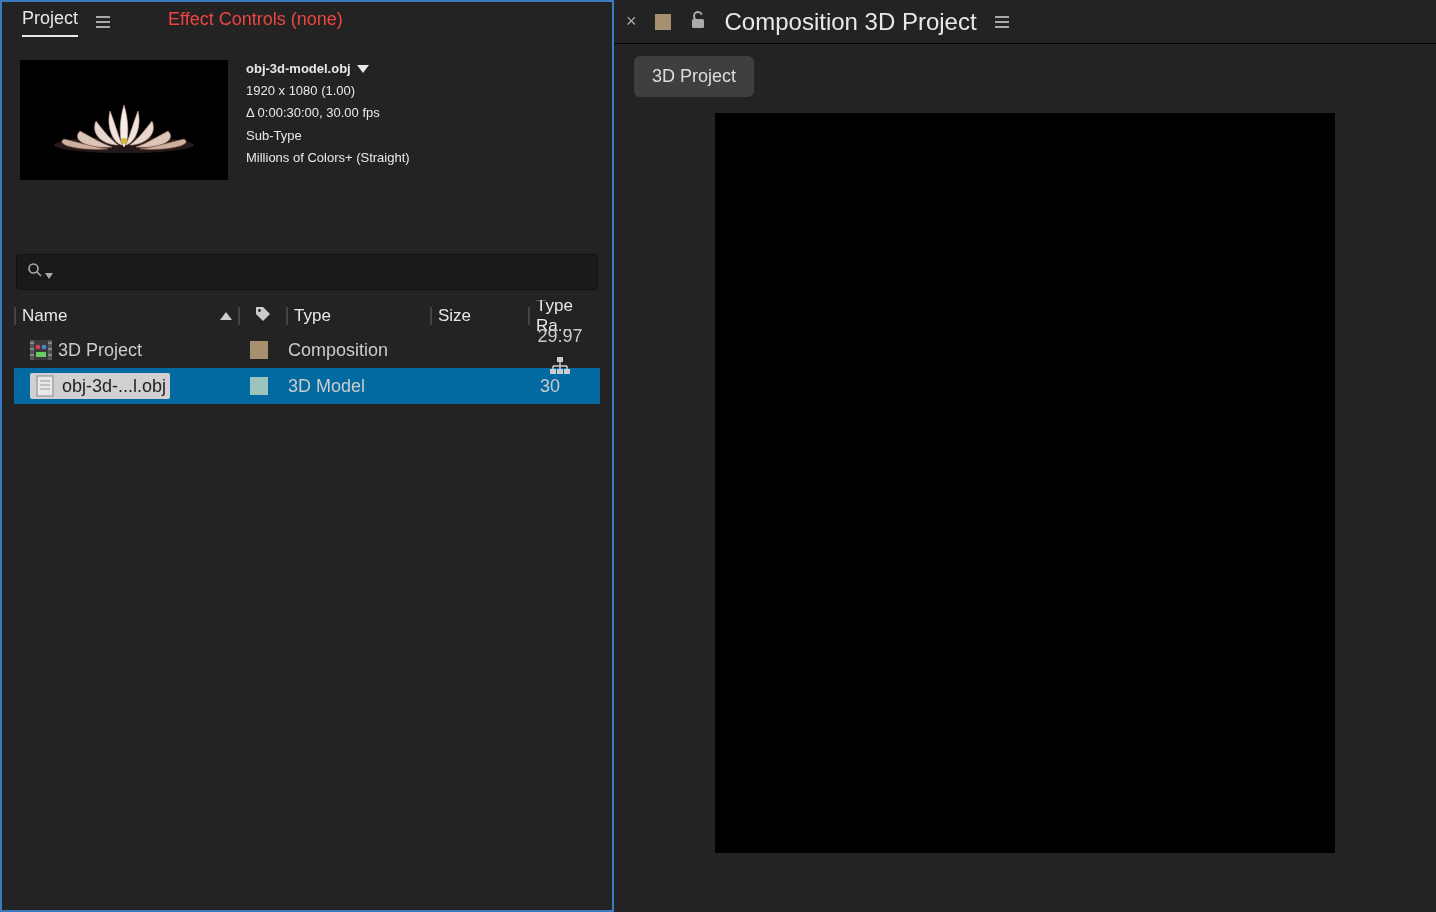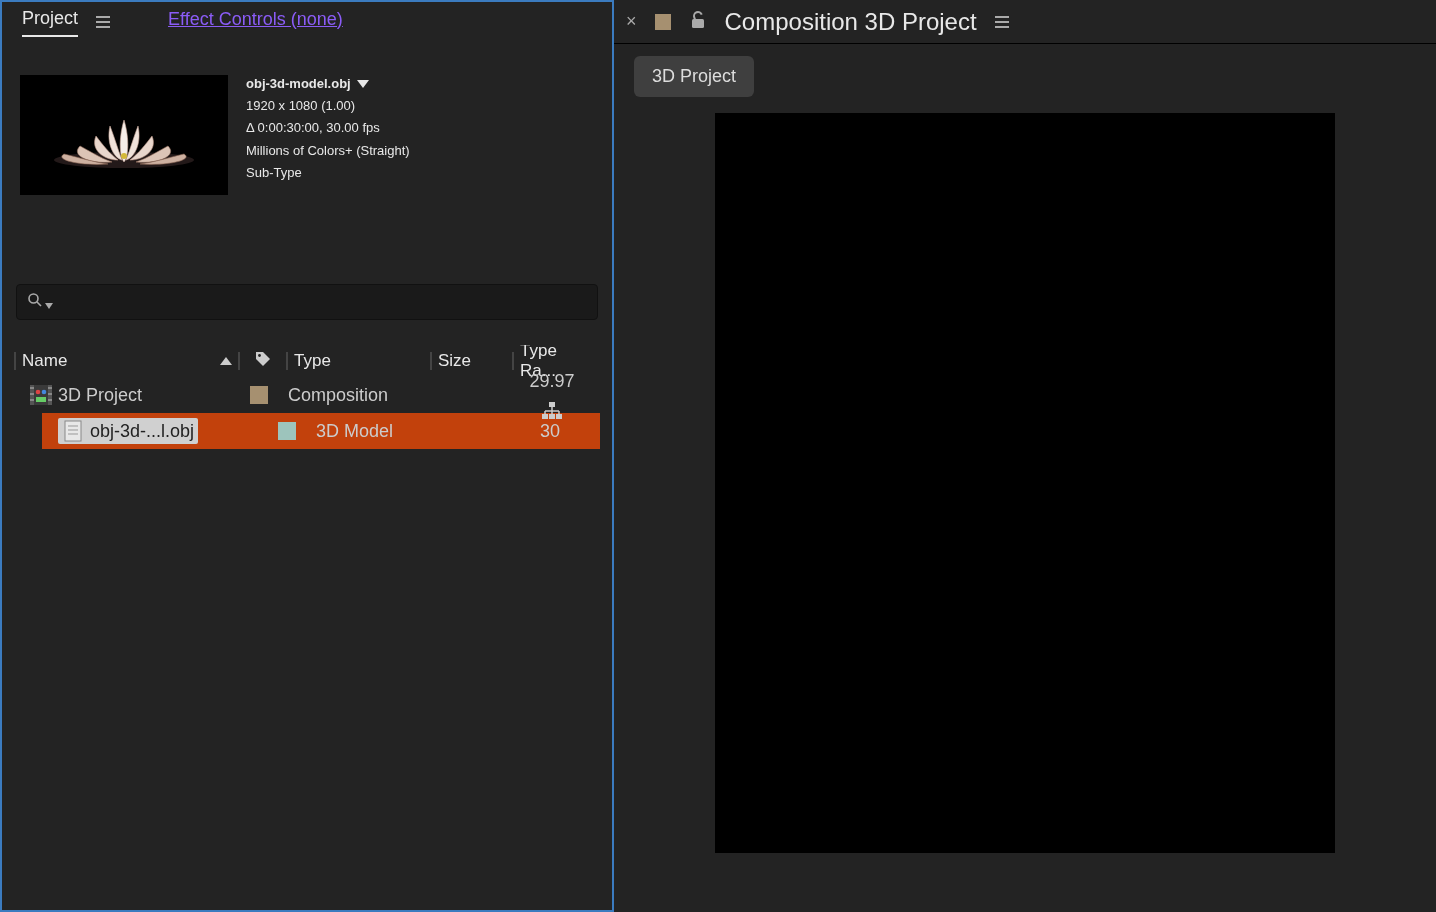--- a/index.html
+++ b/index.html
@@ -1,48 +1,48 @@
 <!DOCTYPE html>
 <html><head>
 <meta charset="utf-8">
 <style>
 * { margin:0; padding:0; box-sizing:border-box; font-family:-apple-system,BlinkMacSystemFont,"Segoe UI",sans-serif; }
 body { background:#1e1e1e; color:#ccc; width:1436px; height:912px; overflow:hidden; display:flex; }
-.left-panel { width:614px; height:100%; border:2px solid #3b7bbf; background:#232323; display:flex; flex-direction:column;gap:15px; }
+.left-panel { width:614px; height:100%; border:2px solid #3b7bbf; background:#232323; display:flex; flex-direction:column; }
 .right-panel { flex:1; height:100%; background:#232323; display:flex; flex-direction:column; }
 .panel-tabs { height:40px; display:flex; align-items:center; padding:0 20px; gap:18px; }
 .tab { font-size:18px; color:#e8e8e8; cursor:pointer; padding-bottom:6px; }
 .tab.active { border-bottom:2px solid #e8e8e8; }
-.tab.inactive { color:#8b5cf6;text-decoration:underline; }
+.tab.inactive { color:#ef4444; }
 .hamburger-icon { display:inline-flex; flex-direction:column; gap:3px; cursor:pointer; }
 .hamburger-icon span { width:14px; height:2px; background:#aaa; }
 .item-preview { display:flex; padding:18px 18px 10px 18px; gap:18px; }
 .thumb { width:208px; height:120px; background:#000; display:flex; align-items:center; justify-content:center; overflow:hidden; }
 .thumb svg { width:180px; height:100px; }
 .meta { display:flex; flex-direction:column; gap:4px; font-size:13px; color:#e8e8e8; line-height:1.4; }
 .meta-title { font-weight:600; display:flex; align-items:center; gap:6px; }
 .dropdown-caret { width:0; height:0; border-left:6px solid transparent; border-right:6px solid transparent; border-top:8px solid #e8e8e8; }
 .search-row { padding:64px 14px 10px 14px; }
 .search-box { width:100%; height:36px; background:#1a1a1a; border:1px solid #111; border-radius:4px; display:flex; align-items:center; padding:0 10px; gap:4px; }
 .search-icon svg { width:16px; height:16px; }
 .table-wrap { flex:1; padding:0 12px; overflow:hidden; }
 .t-head { display:flex; align-items:center; height:32px; font-size:17px; color:#e8e8e8; background:#232323; }
 .t-head .col { padding:0 6px; display:flex; align-items:center; gap:6px; }
 .col-name { width:222px; }
 .col-label { width:46px; justify-content:center; }
 .col-type { width:142px; }
-.col-size { width:80px; }
+.col-size { width:96px; }
 .col-frame { flex:1; }
 .sort-caret { width:0; height:0; border-left:6px solid transparent; border-right:6px solid transparent; border-bottom:8px solid #ccc; }
 .divider-v { width:2px; height:18px; background:#444; }
 .t-row { display:flex; align-items:center; height:36px; font-size:18px; }
 .t-row .col { padding:0 6px; display:flex; align-items:center; gap:6px; }
 .t-row.row0 { background:#232323; }
 .t-row.row1.selected .cell-name-box { background:#d0d0d0; color:#222; border-radius:2px; padding:2px 4px; }
-.t-row.row1.selected { background:#c2410c;margin-left:28px; }
+.t-row.row1.selected { background:#0369a1; }
 .cell-name-box { display:flex; align-items:center; gap:6px; padding:2px 0; }
 .comp-icon { width:22px; height:20px; }
 .file-icon { width:22px; height:22px; }
 .label-swatch { width:18px; height:18px; }
 .hierarchy-icon { width:20px; height:18px; }
 .right-tabs { height:44px; display:flex; align-items:center; padding:0 12px; gap:18px; border-bottom:1px solid #000; }
 .close-x { font-size:18px; color:#aaa; cursor:pointer; }
 .lock-icon svg { width:18px; height:20px; }
 .comp-tab-row { padding:12px 20px; display:flex; }
 .comp-tab { background:#3f3f3f; color:#ddd; font-size:18px; padding:10px 18px; border-radius:6px; cursor:pointer; }
@@ -83,22 +83,22 @@
         </g>
       </svg>
     </div>
     <div class="meta">
       <div class="meta-title">
         <span>obj-3d-model.obj</span>
         <span class="dropdown-caret"></span>
       </div>
       <div>1920 x 1080 (1.00)</div>
       <div>Δ 0:00:30:00, 30.00 fps</div>
+      <div>Sub-Type</div>
       <div>Millions of Colors+ (Straight)</div>
-      <div>Sub-Type</div>
     </div>
   </div>
 
   <div class="search-row">
     <div class="search-box">
       <span class="search-icon">
         <svg viewBox="0 0 16 16">
             <circle cx="6.5" cy="6.5" r="4.5" fill="none" stroke="#aaa" stroke-width="1.6"></circle>
             <line x1="10" y1="10" x2="14" y2="14" stroke="#aaa" stroke-width="1.6"></line>
           </svg>

